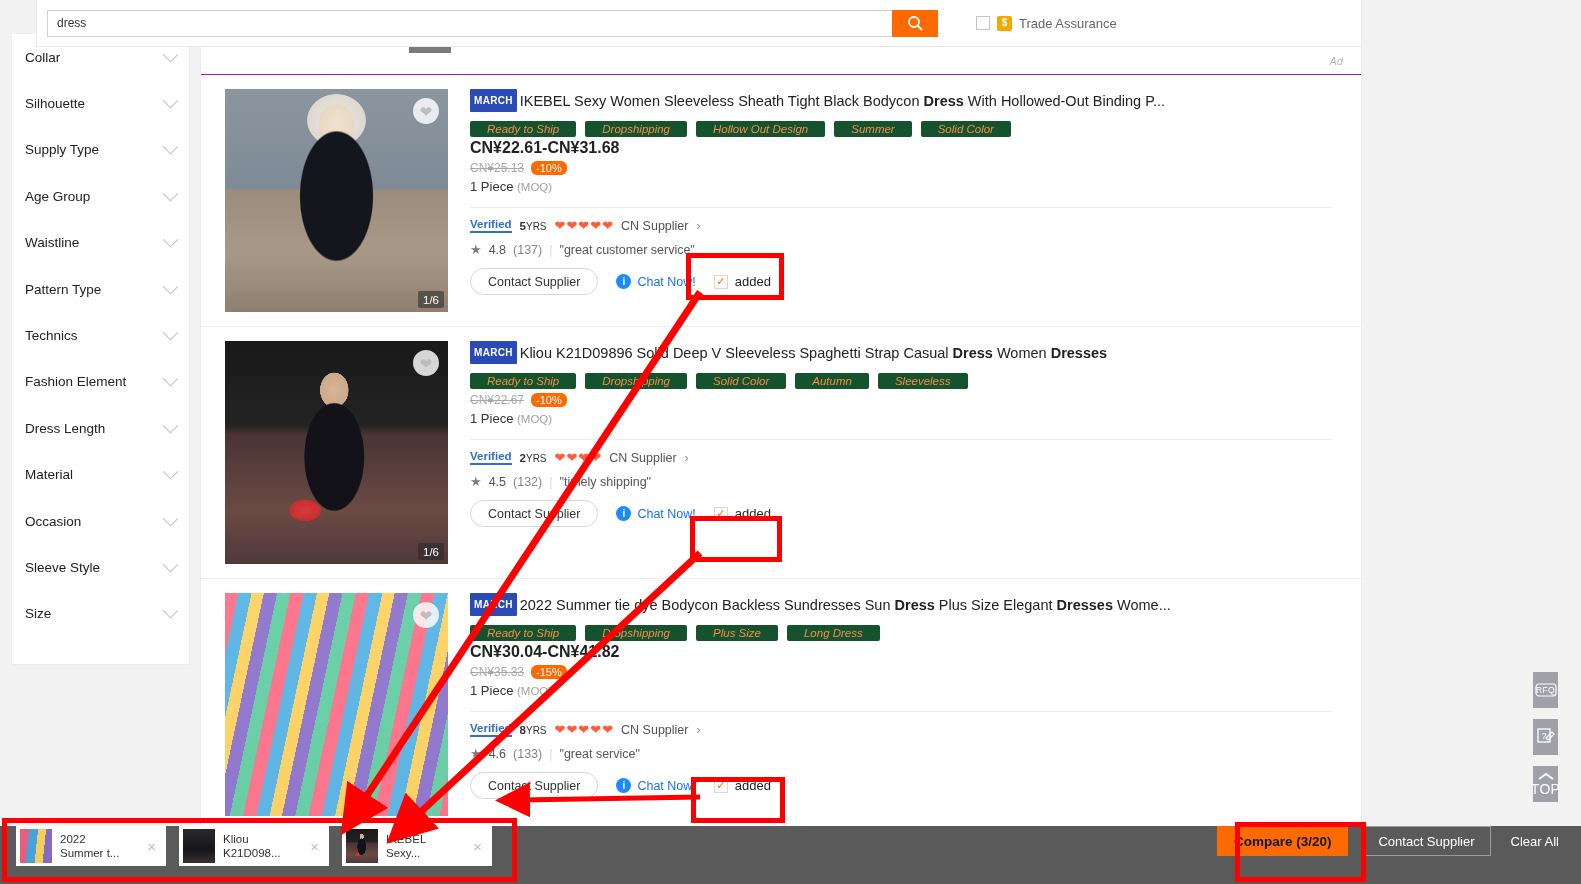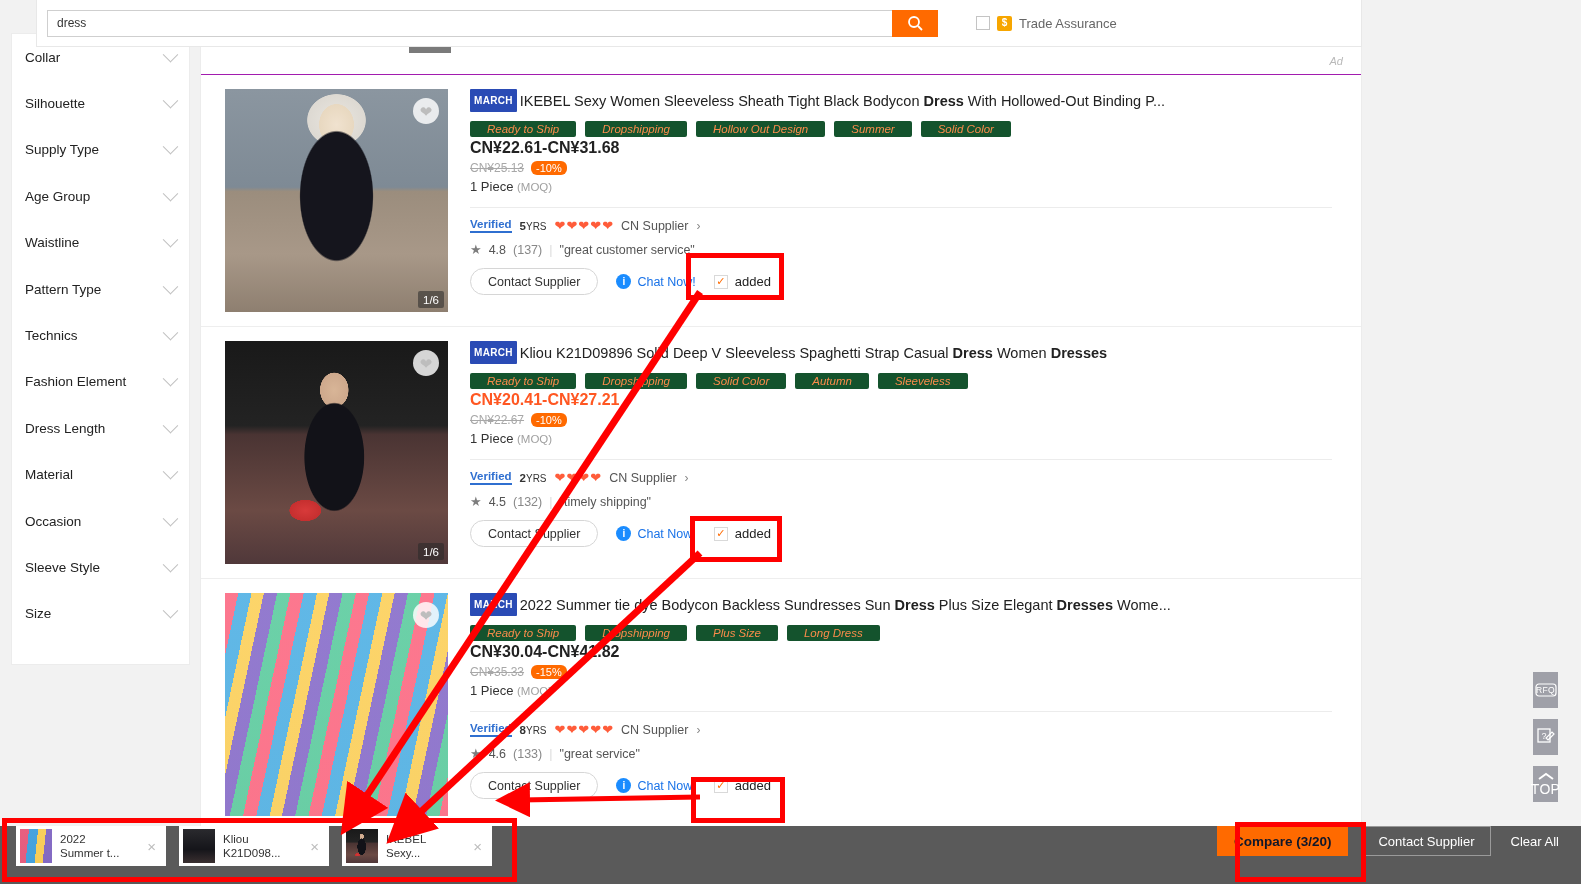--- a/index.html
+++ b/index.html
@@ -417,21 +417,20 @@
           </div>
           <div class="card-body">
             <div class="title-line"><span class="march">MARCH</span><span>Kliou K21D09896 Solid Deep V Sleeveless Spaghetti Strap Casual </span><span class="title-bold">Dress</span><span> Women </span><span class="title-bold">Dresses</span></div>
             <div class="tags">
               <span class="tag">Ready to Ship</span>
               <span class="tag">Dropshipping</span>
               <span class="tag">Solid Color</span>
               <span class="tag">Autumn</span>
               <span class="tag">Sleeveless</span>
             </div>
-            <div class="price hot">CN¥20.41-CN¥27.21</div>
             <div class="orig-row">
               <span class="orig">CN¥22.67</span>
               <span class="disc">-10%</span>
             </div>
             <div class="moq"><span>1 Piece</span> <small>(MOQ)</small></div>
             <div class="divider"></div>
             <div class="supplier-row">
               <span class="verified">Verified</span>
               <span class="yrs"><span>2</span><small>YRS</small></span>
               <span class="gems">

